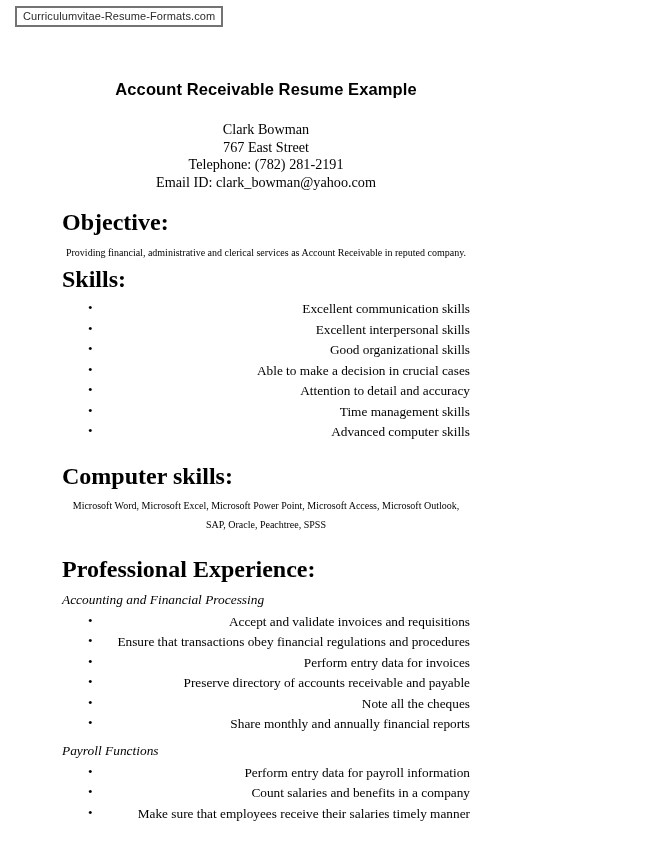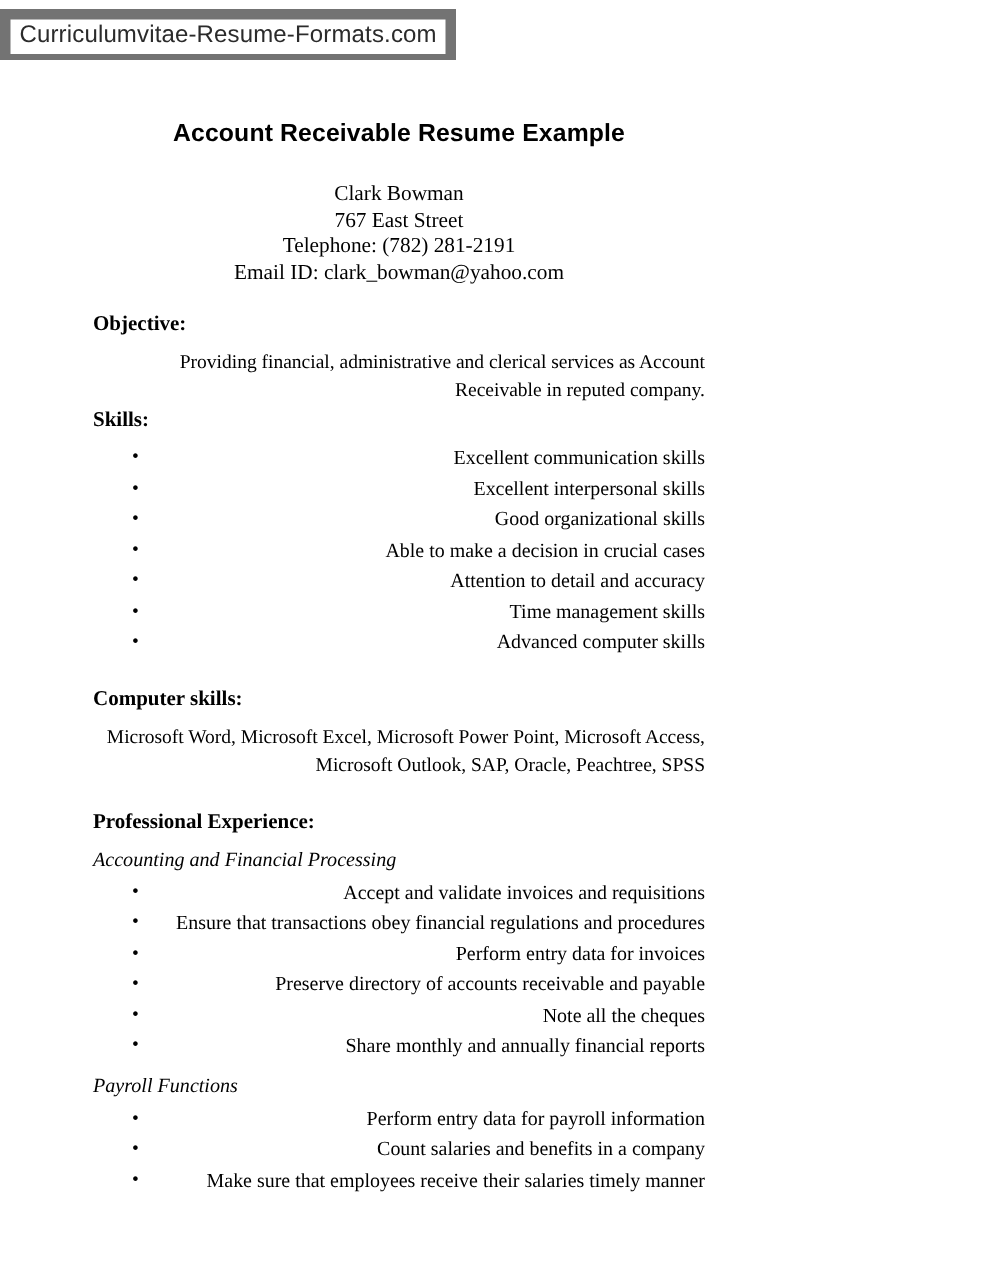--- a/index.html
+++ b/index.html
@@ -13,26 +13,26 @@
     font-family: "Liberation Serif", serif;
     color: #000000;
     position: relative;
     overflow: hidden;
   }
 
   
   .site-bar {
     position: absolute;
     top: 6px;
-    left: 0;
-    border: 7px solid #737373;
+    left: 15px;
+    border: 2px solid #737373;
     background: #ffffff;
     padding: 2px 6px 3px 6px;
     font-family: "Liberation Sans", sans-serif;
-    font-size: 16px;
+    font-size: 11px;
     color: #2b2b2b;
     letter-spacing: 0.1px;
     line-height: 1.1;
   }
 
   
   .sheet {
     position: absolute;
     top: 40px;
     left: 0;
@@ -56,30 +56,30 @@
     text-align: center;
     font-size: 14.2px;
     line-height: 17.5px;
     margin-bottom: 18px;
   }
   .contact-block div { white-space: nowrap; }
 
   h2.section-heading {
     font-family: "Liberation Serif", serif;
     font-weight: bold;
-    font-size: 14px;
+    font-size: 24px;
     margin: 14px 0 6px 0;
     line-height: 1.15;
   }
 
   .section-para {
-    font-size: 13px;
+    font-size: 10px;
     line-height: 19px;
     margin: 0 0 4px 0;
-    text-align: right;
+    text-align: center;
   }
 
   ul.bullets {
     list-style: none;
     margin: 4px 0 6px 0;
     padding: 0 0 0 26px;
     text-align: right;
   }
   ul.bullets li {
     font-size: 13.3px;

